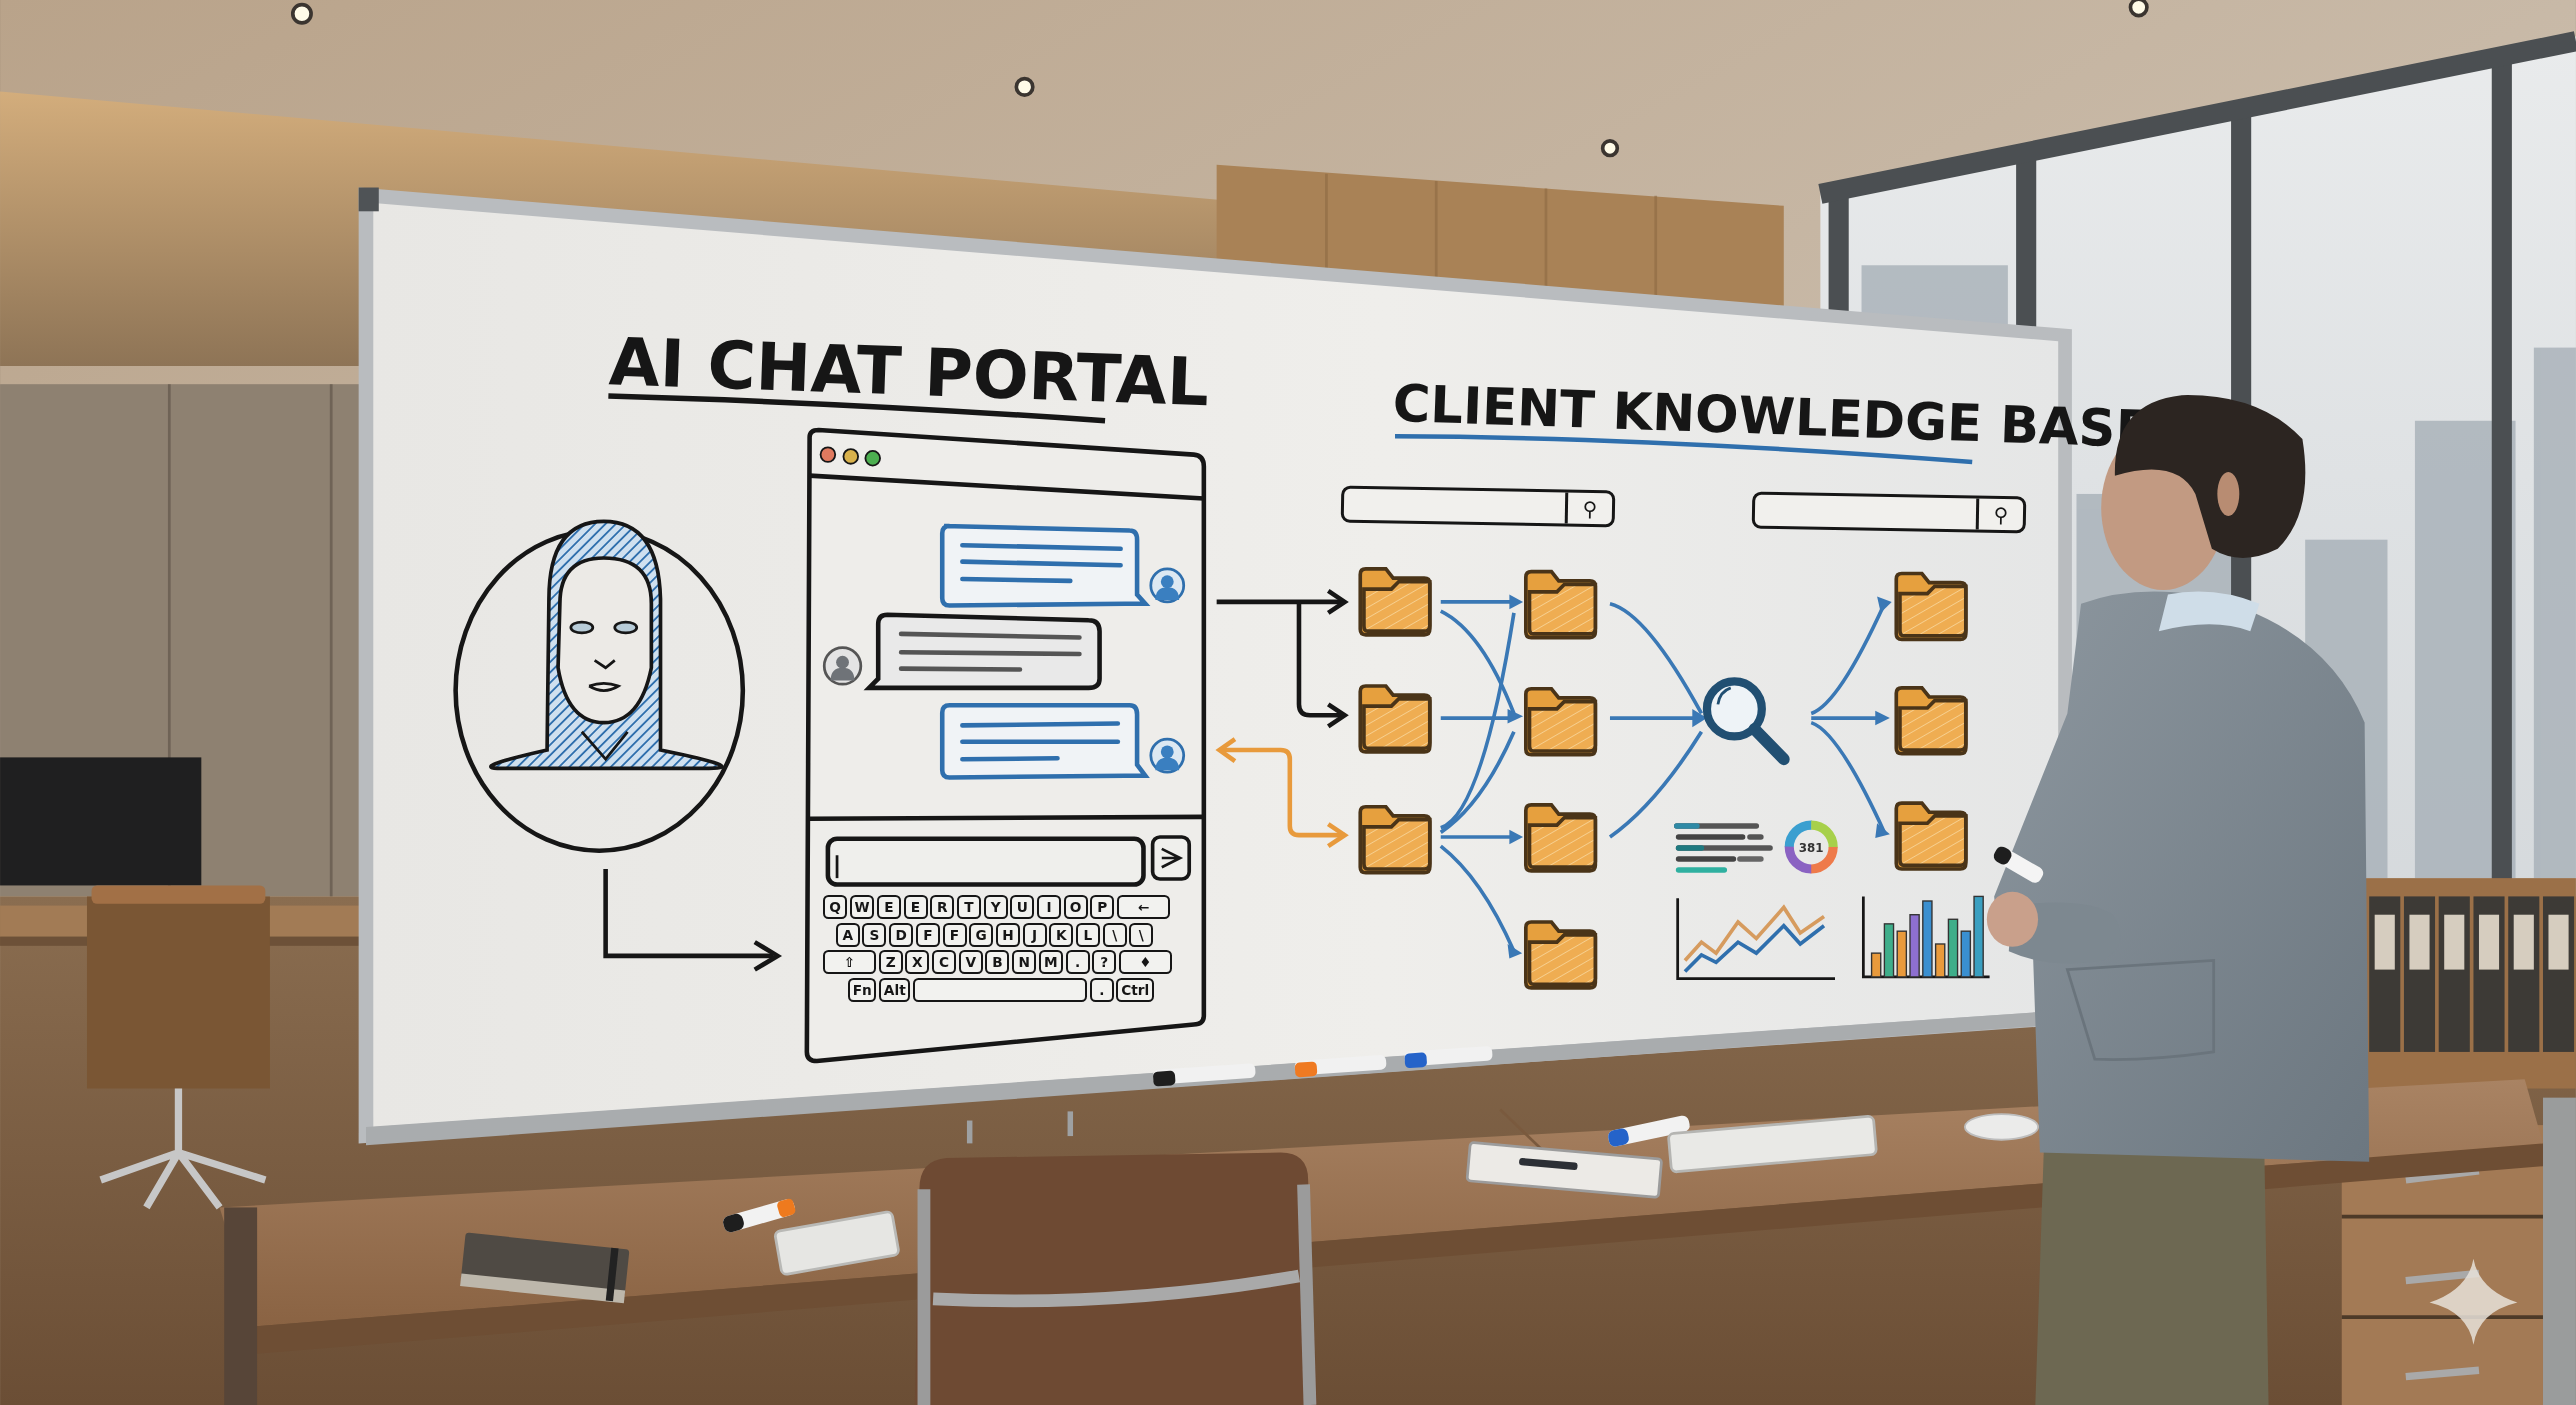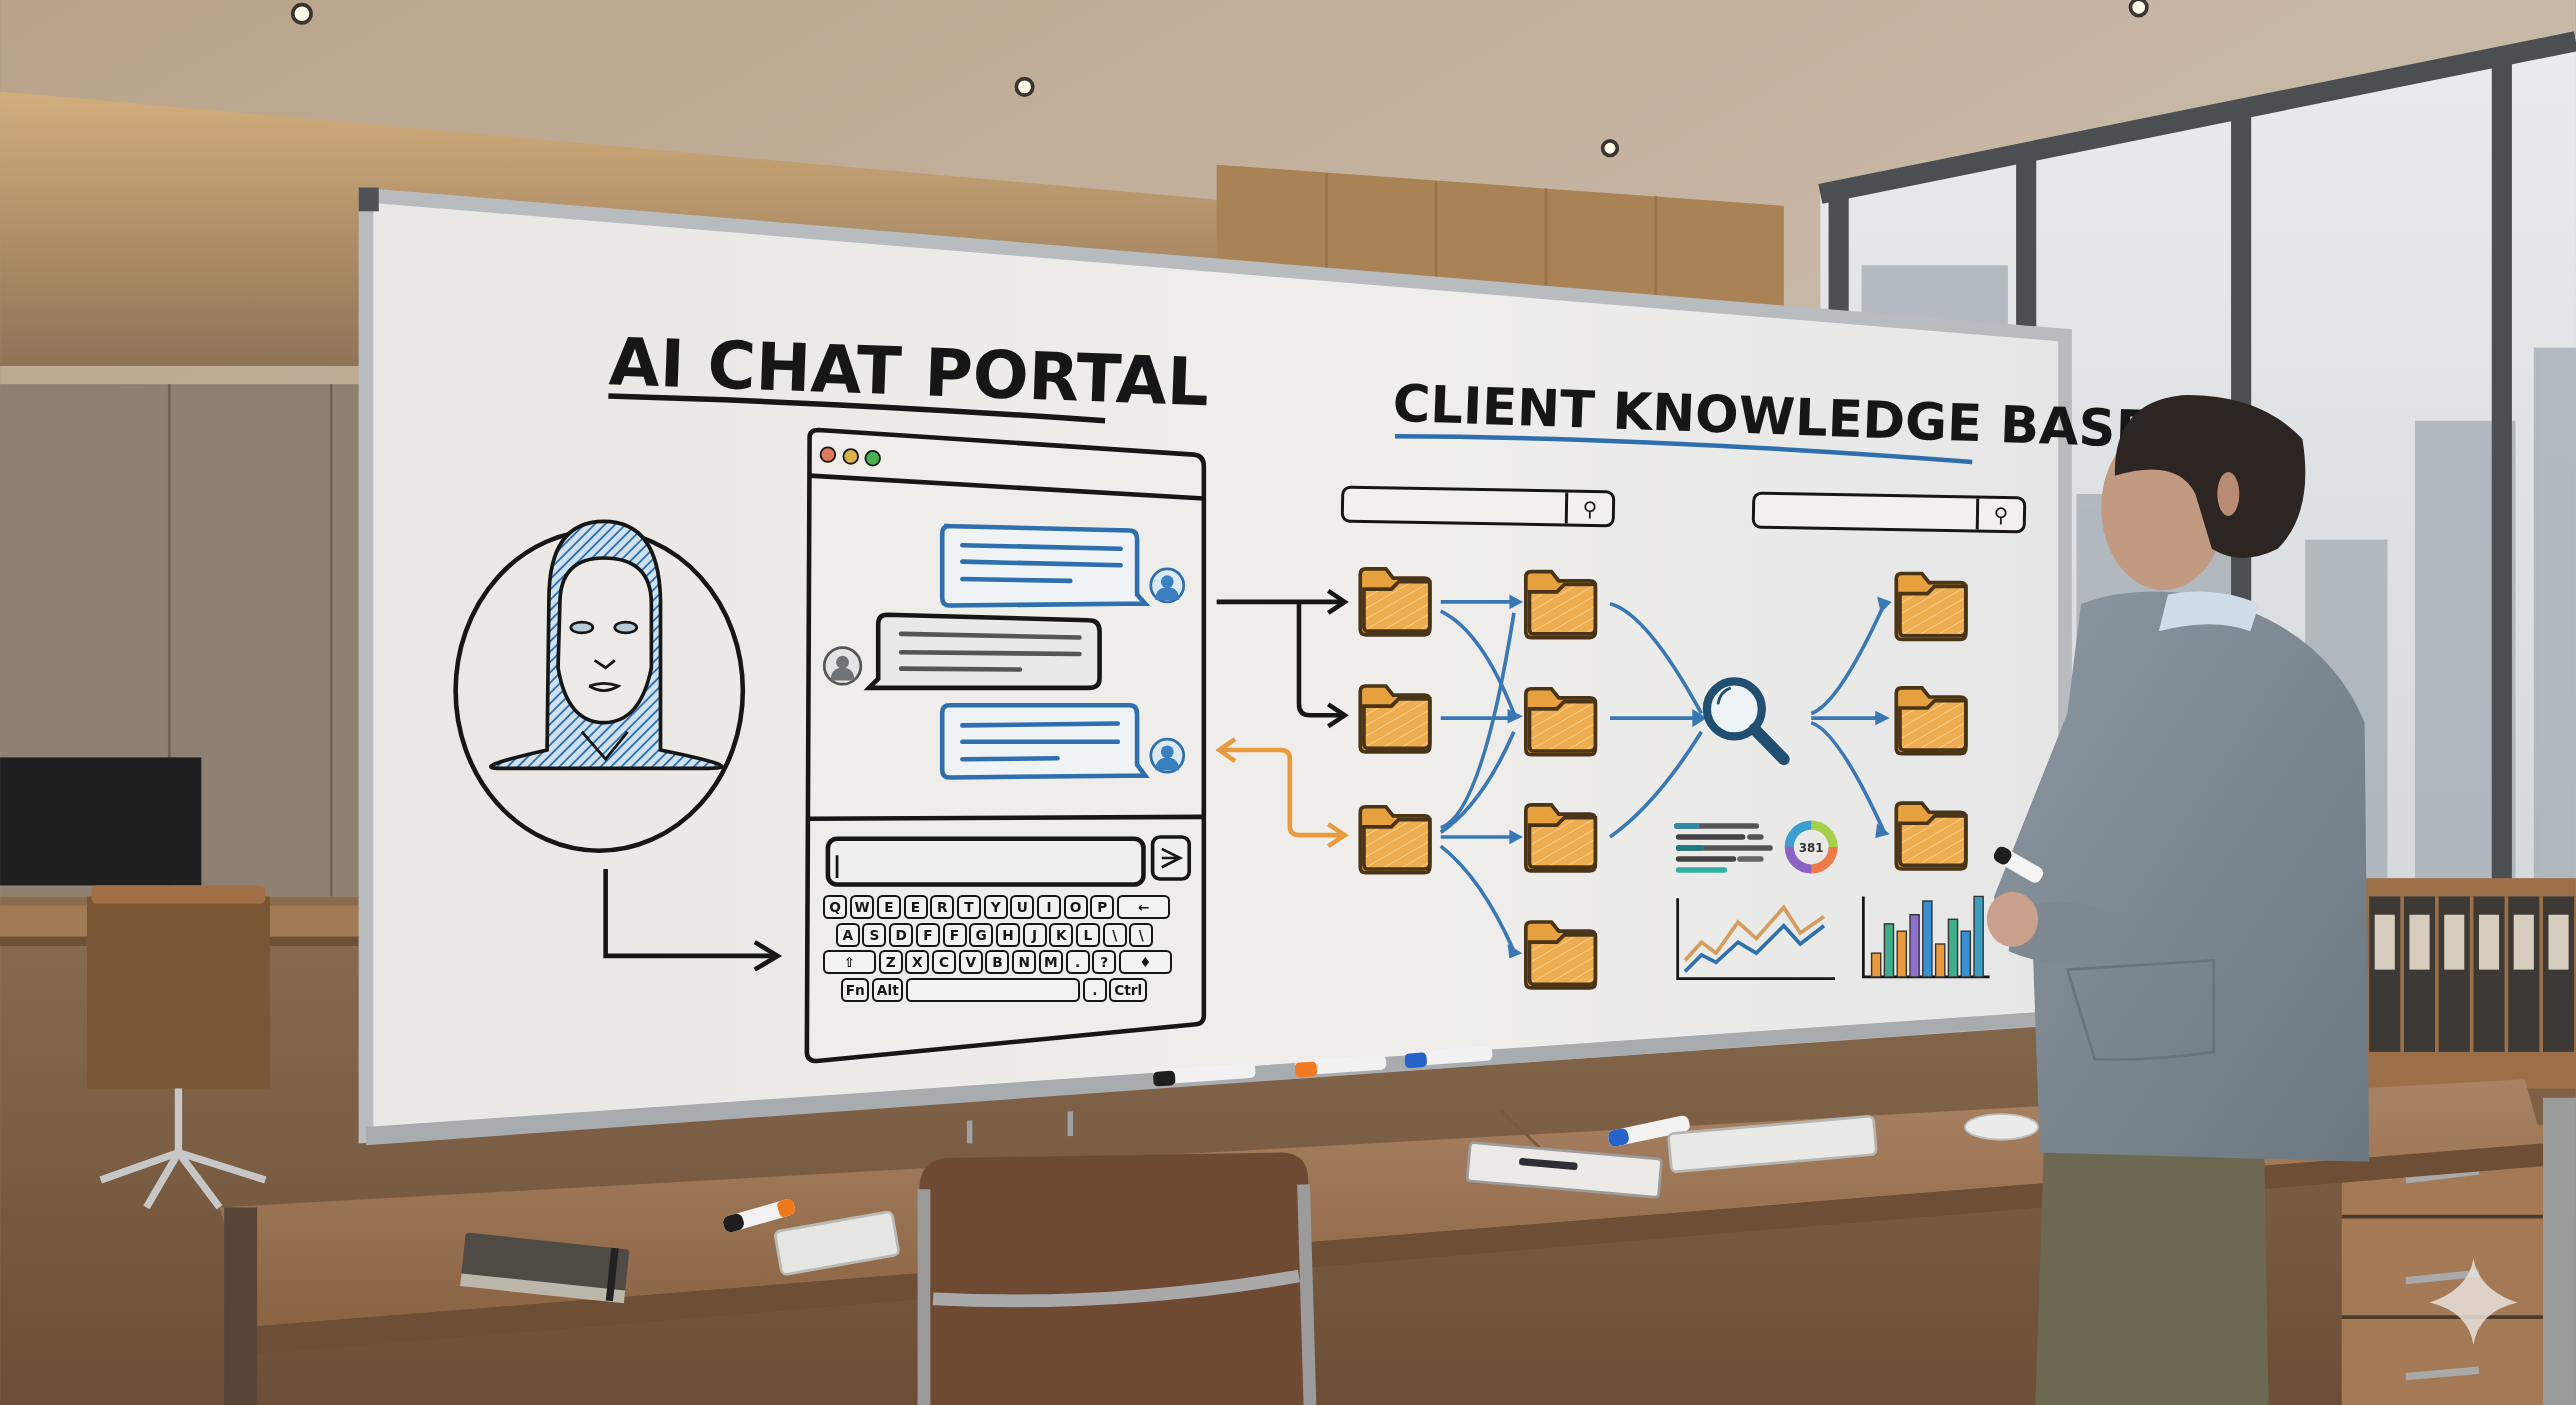--- a/index.html
+++ b/index.html
@@ -446,21 +446,21 @@
       <span class="k">X</span>
       <span class="k">C</span>
       <span class="k">V</span>
       <span class="k">B</span>
       <span class="k">N</span>
       <span class="k">M</span>
       <span class="k">.</span>
       <span class="k">?</span>
       <span class="k wide">♦</span>
     </div>
-  <div class="kr" id="kr4" style="margin-left:18px">
+  <div class="kr" id="kr4" style="margin-left:25px">
       <span class="k">Fn</span>
       <span class="k">Alt</span>
       <span class="k space"></span>
       <span class="k">.</span>
       <span class="k">Ctrl</span>
     </div>
 </div>
 
 
 </body></html>

